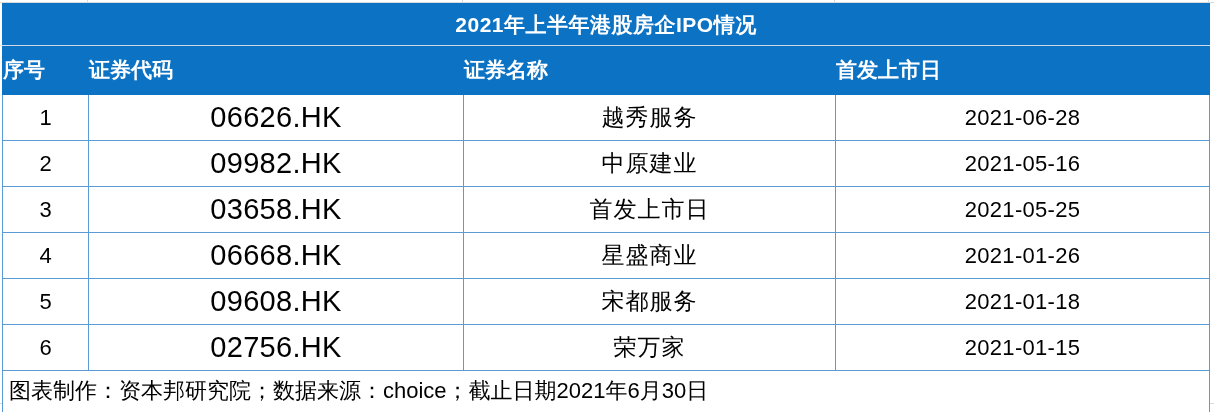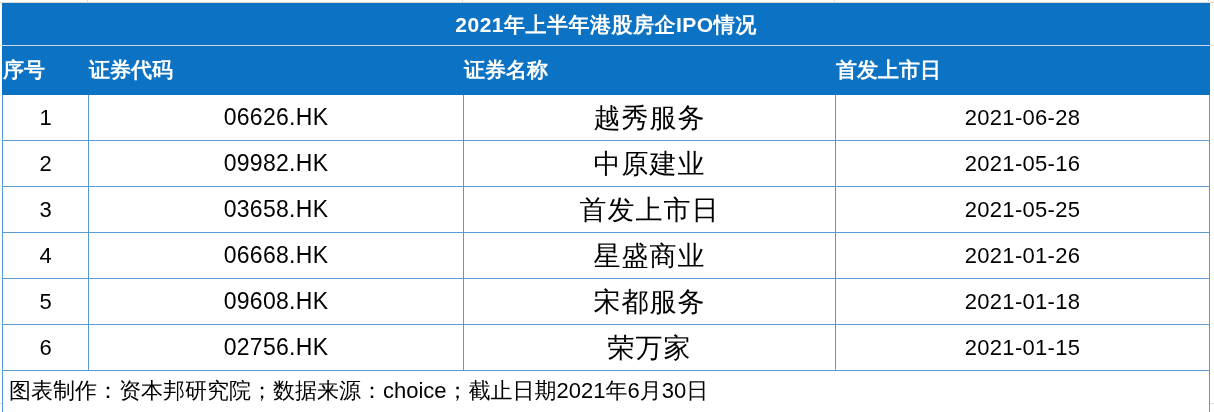--- a/index.html
+++ b/index.html
@@ -85,22 +85,22 @@
     background: #ffffff;
     color: #000000;
     font-size: 22px;
     text-align: center;
     height: 45px;
     border: 1px solid #5B9BD5;
     padding: 0;
     white-space: nowrap;
   }
   tr.data-row td.cell-no   { font-size: 22px; }
-  tr.data-row td.cell-code { font-size: 23px; letter-spacing: 0.3px; }
-  tr.data-row td.cell-name { font-size: 27px; letter-spacing: 1px; }
+  tr.data-row td.cell-code { font-size: 29px; letter-spacing: 0.3px; }
+  tr.data-row td.cell-name { font-size: 23px; letter-spacing: 1px; }
   tr.data-row td.cell-date { font-size: 22px; letter-spacing: 0.3px; }
 
   
   tr.footer-row td {
     background: #ffffff;
     color: #000000;
     font-size: 22px;
     text-align: left;
     height: 40px;
     border: 1px solid #5B9BD5;

